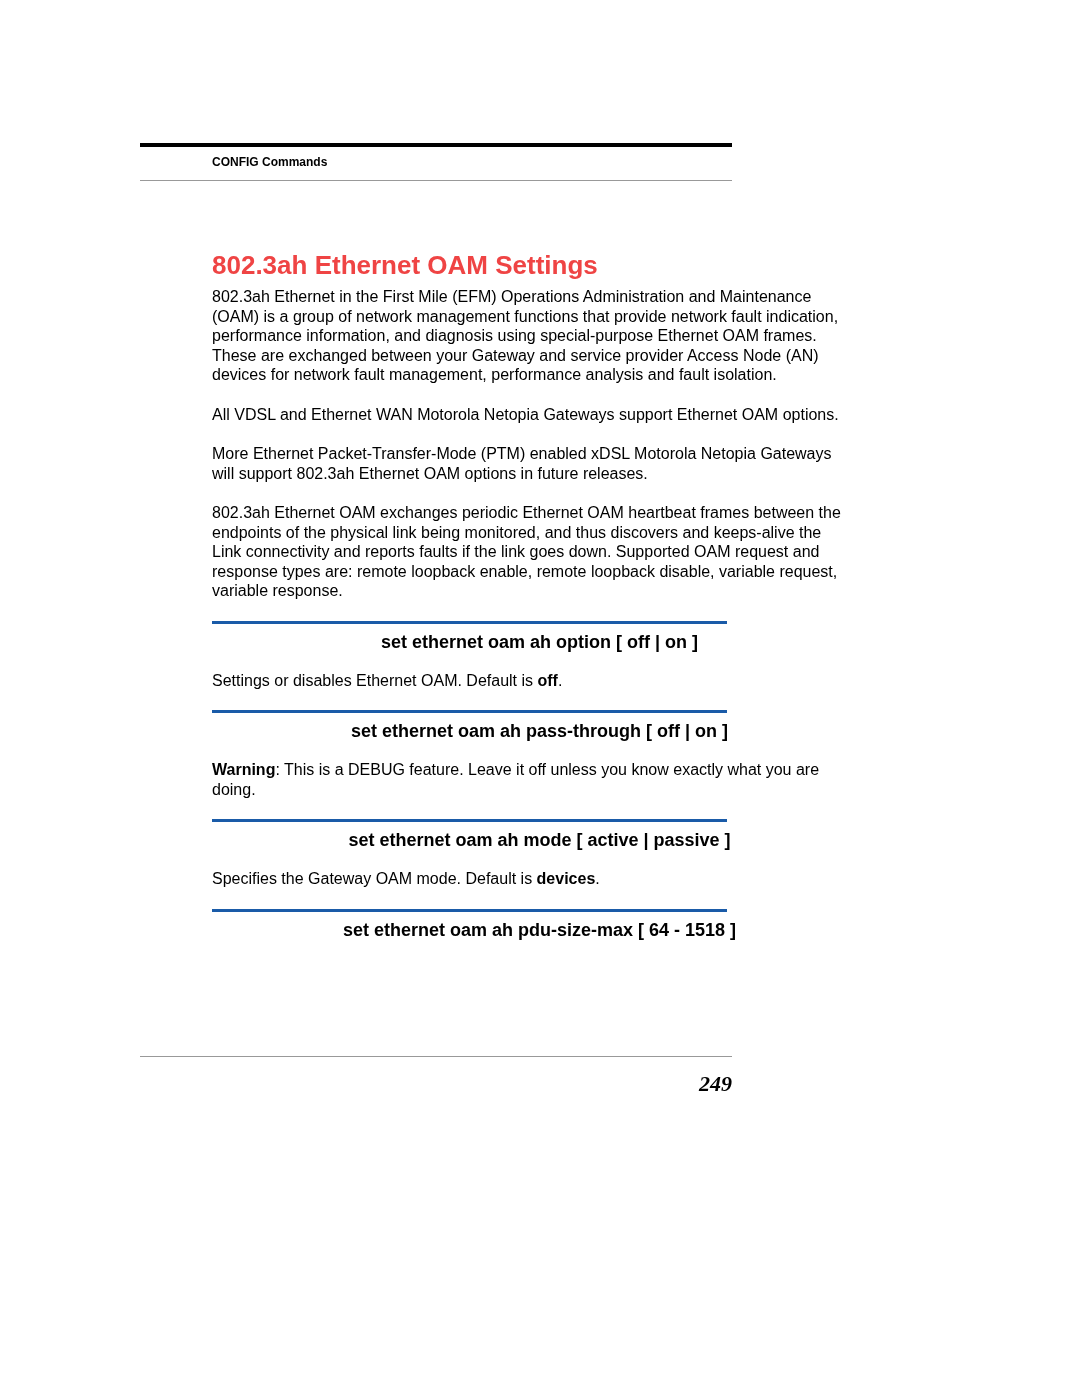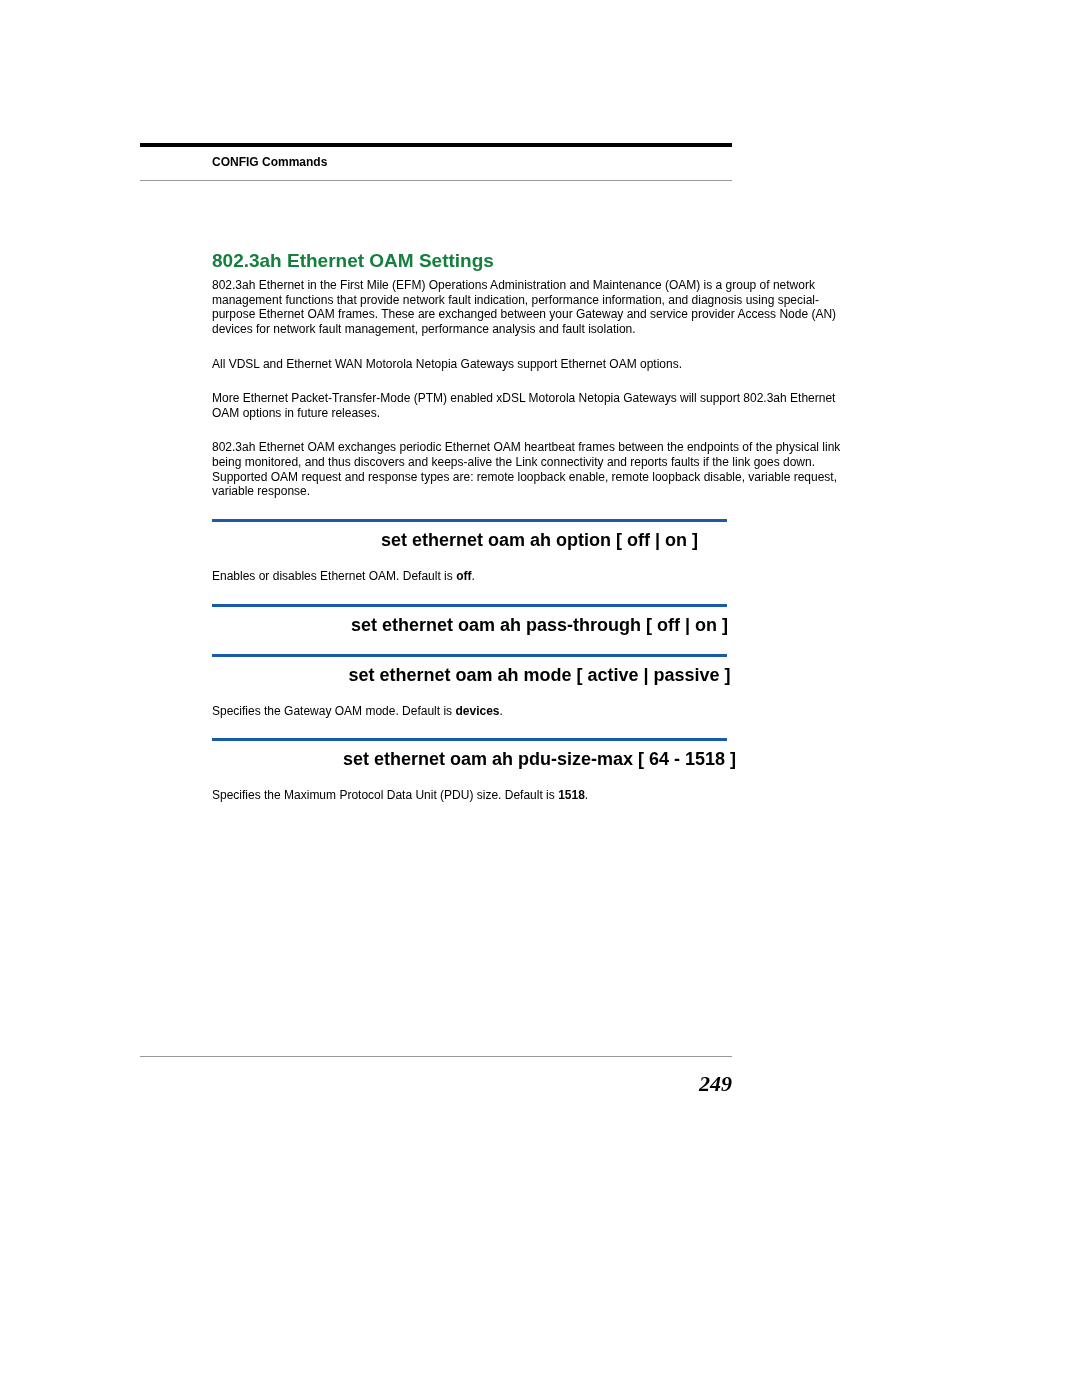--- a/index.html
+++ b/index.html
@@ -44,28 +44,28 @@
     top: 180px;
     border-top: 1px solid #999;
   }
   .content {
     position: absolute;
     left: 212px;
     top: 250px;
     width: 655px;
   }
   .section-title {
-    color: #15803d;
-    font-size: 19px;
+    color: #ef4444;
+    font-size: 26px;
     font-weight: bold;
     margin: 0 0 6px 0;
     font-family: Arial, Helvetica, sans-serif;
   }
   .para {
-    font-size: 12px;
+    font-size: 16px;
     line-height: 1.22;
     margin: 0 16px 20px 0;
     font-family: Arial, Helvetica, sans-serif;
   }
   .blue-rule {
     border-top: 3px solid #1a5ba8;
     margin: 0 0 8px 0;
     width: 515px;
   }
   .cmd-heading {
@@ -114,36 +114,36 @@
 
     <p class="para">All VDSL and Ethernet WAN Motorola Netopia Gateways support Ethernet OAM options.</p>
 
     <p class="para">More Ethernet Packet-Transfer-Mode (PTM) enabled xDSL Motorola Netopia Gateways will support 802.3ah Ethernet OAM options in future releases.</p>
 
     <p class="para">802.3ah Ethernet OAM exchanges periodic Ethernet OAM heartbeat frames between the endpoints of the physical link being monitored, and thus discovers and keeps-alive the Link connectivity and reports faults if the link goes down. Supported OAM request and response types are: remote loopback enable, remote loopback disable, variable request, variable response.</p>
 
     <div class="blue-rule"></div>
     <div class="cmd-heading">set ethernet oam ah option [ off | on ]</div>
     <p class="para">
-      <span>Enables or disables Ethernet OAM. Default is </span><b>off</b><span>.</span>
+      <span>Settings or disables Ethernet OAM. Default is </span><b>off</b><span>.</span>
     </p>
 
     <div class="blue-rule"></div>
     <div class="cmd-heading">set ethernet oam ah pass-through [ off | on ]</div>
+    <p class="para">
+      <b>Warning</b><span>: This is a DEBUG feature. Leave it off unless you know exactly what you are doing.</span>
+    </p>
 
     <div class="blue-rule"></div>
     <div class="cmd-heading">set ethernet oam ah mode [ active | passive ]</div>
     <p class="para">
       <span>Specifies the Gateway OAM mode. Default is </span><b>devices</b><span>.</span>
     </p>
 
     <div class="blue-rule"></div>
     <div class="cmd-heading">set ethernet oam ah pdu-size-max [ 64 - 1518 ]</div>
-    <p class="para">
-      <span>Specifies the Maximum Protocol Data Unit (PDU) size. Default is </span><b>1518</b><span>.</span>
-    </p>
 
   </div>
 
   <div class="bottom-rule"></div>
   <div class="page-number">249</div>
 
 </div>
 
 </body></html>

